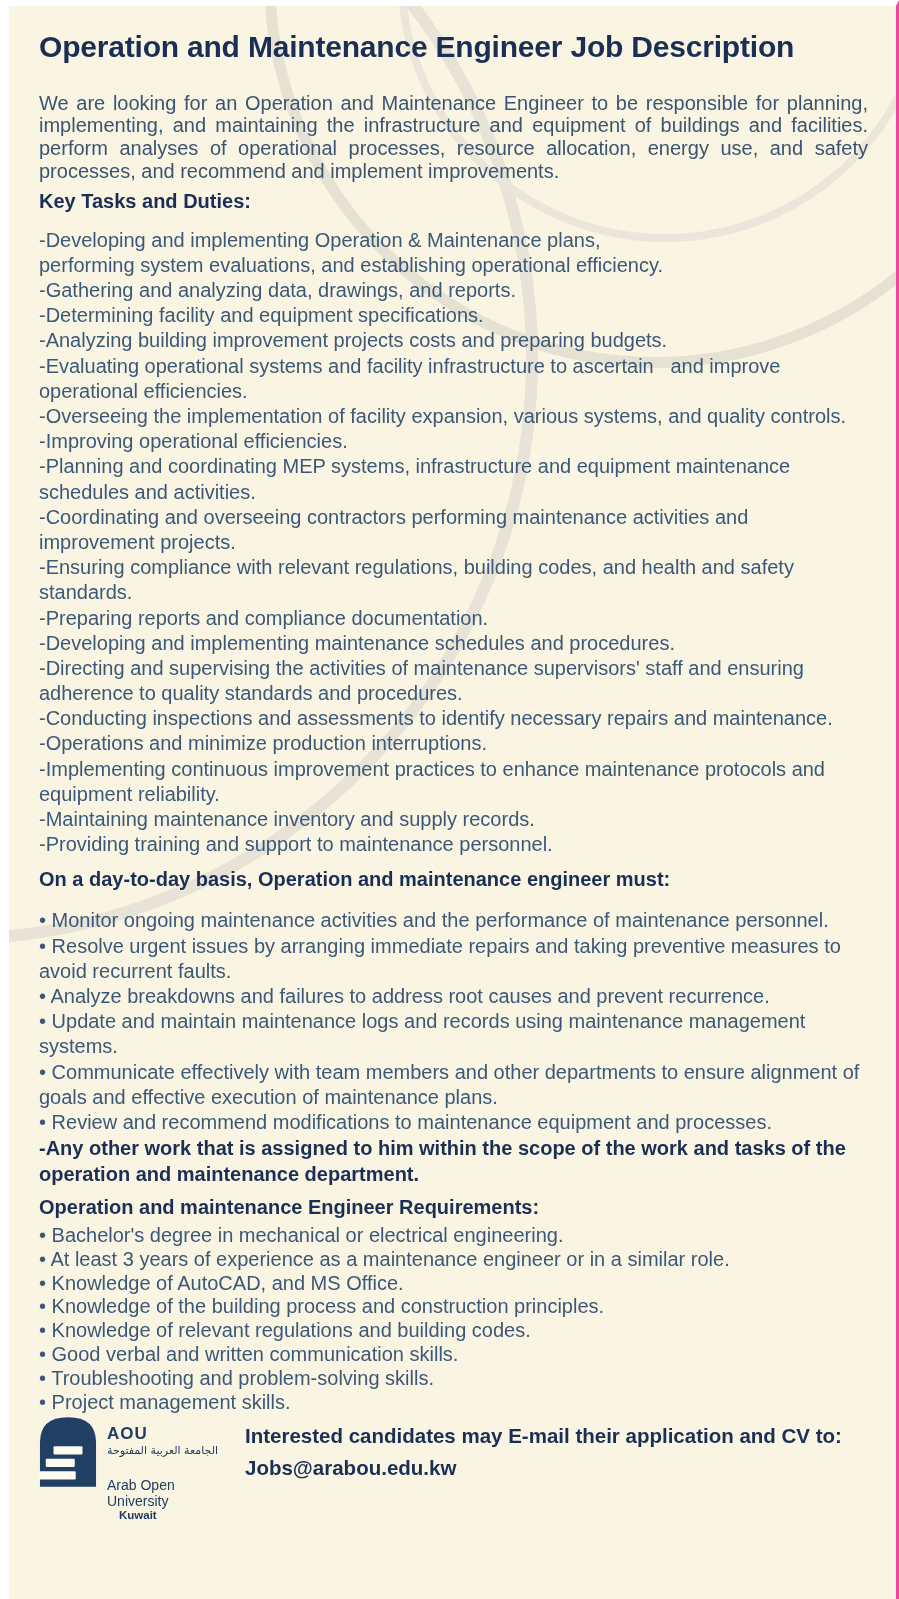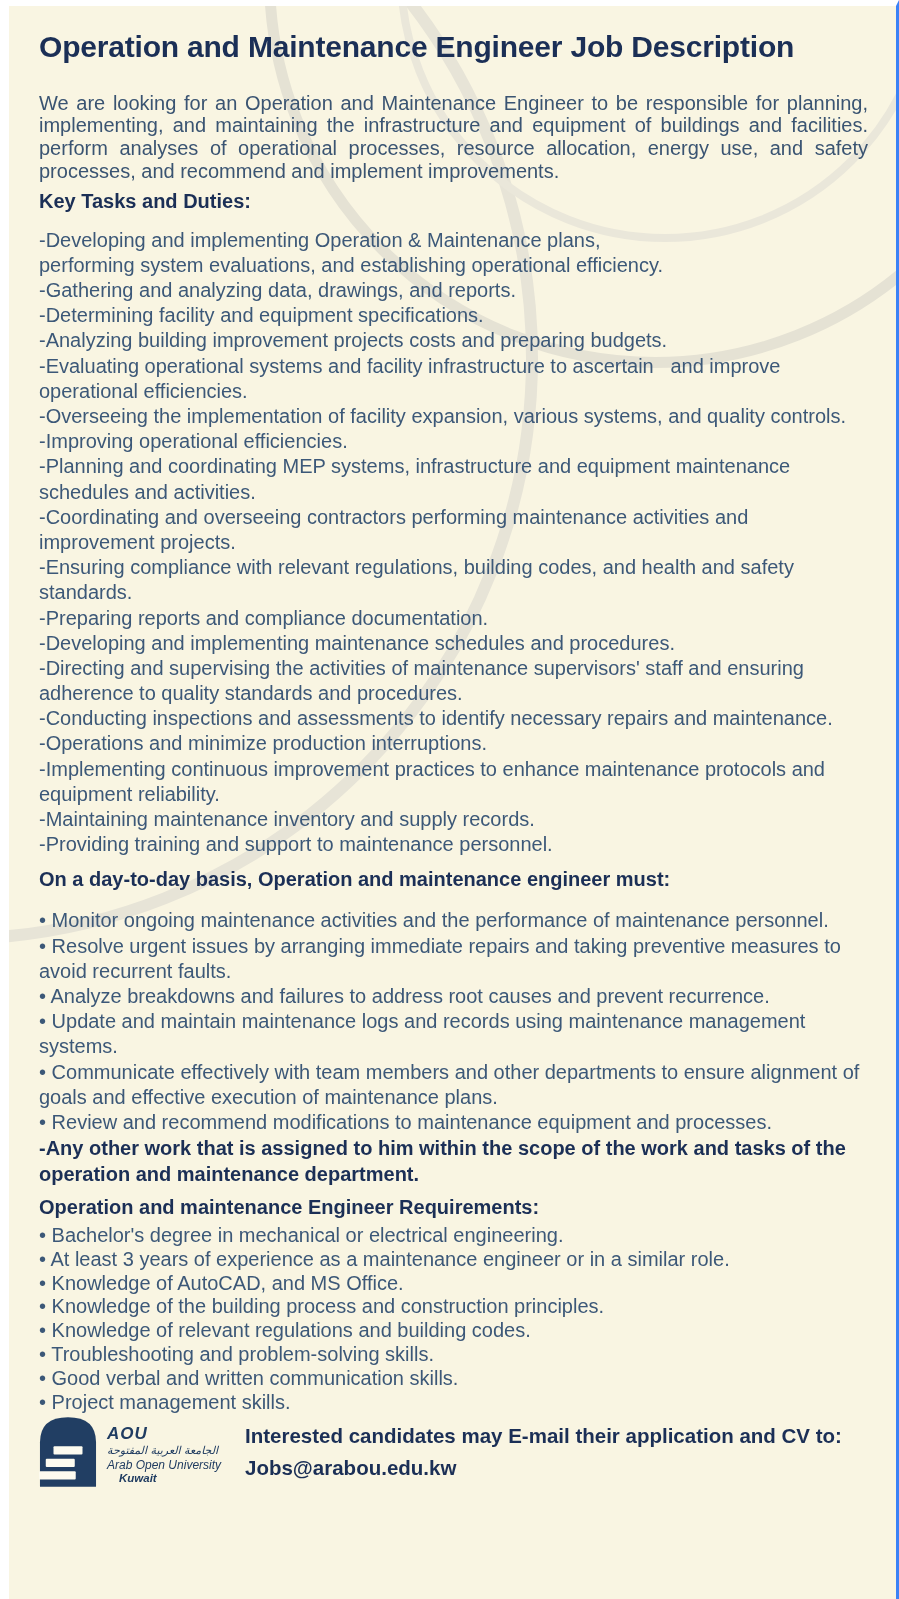--- a/index.html
+++ b/index.html
@@ -3,21 +3,21 @@
 <meta charset="utf-8">
 <style>
   html,body{margin:0;padding:0;}
   .page{
     position:relative;
     width:899px;height:1599px;
     box-sizing:border-box;
     background:#f9f5e2;
     border-top:6px solid #ffffff;
     border-left:9px solid #ffffff;
-    border-right:3px solid #3b82f6;
+    border-right:3px solid #ec4899;
     overflow:hidden;
     font-family:"Liberation Sans",sans-serif;
     color:#3c5878;
   }
   
   .arc{position:absolute;border-radius:50%;pointer-events:none;z-index:0;}
   .arc1{width:760px;height:760px;top:-420px;left:255px;border:11px solid #e5e2d4;}
   .arc2{width:1150px;height:1150px;top:-235px;left:-645px;border:12px solid #e7e4d7;}
   .arc3{width:520px;height:520px;top:-300px;left:388px;border:8px solid #eae7da;}
 
@@ -48,26 +48,26 @@
   .li{white-space:pre-line;}
   .emphasis{
     font-size:20px;line-height:1.3;
     font-weight:bold;color:#1b2f56;
   }
 
   .footer{
     display:flex;align-items:flex-start;
     margin-top:2px;
   }
-  .logo-block{display:flex;gap:10px;width:186px;flex:0 0 auto;font-style:italic;}
+  .logo-block{display:flex;gap:10px;width:186px;flex:0 0 auto;}
   .arch{width:58px;height:72px;flex:0 0 auto;}
   .logo-text{padding-top:8px;color:#203c61;line-height:1.15;}
   .logo-acronym{font-size:17px;font-weight:bold;letter-spacing:1px;}
   .logo-arabic{font-size:11px;direction:rtl;text-align:left;font-family:"DejaVu Sans",sans-serif;margin-top:1px;}
-  .logo-uni{font-size:12px;margin-top:1px;}
+  .logo-uni{font-size:14px;margin-top:19px;}
   .logo-country{font-size:11.5px;font-weight:bold;margin-top:0;padding-left:12px;}
   .contact{
     margin-left:20px;padding-top:4px;
     font-size:20.5px;line-height:1.55;
     font-weight:bold;color:#1b2f56;
   }
 </style>
 </head>
 <body>
 
@@ -120,22 +120,22 @@
     </div>
 
     <h2 class="h2-req">Operation and maintenance Engineer Requirements:</h2>
 
     <div class="list req-list">
       <div class="li">• Bachelor's degree in mechanical or electrical engineering.</div>
       <div class="li">• At least 3 years of experience as a maintenance engineer or in a similar role.</div>
       <div class="li">• Knowledge of AutoCAD, and MS Office.</div>
       <div class="li">• Knowledge of the building process and construction principles.</div>
       <div class="li">• Knowledge of relevant regulations and building codes.</div>
+      <div class="li">• Good verbal and written communication skills.</div>
       <div class="li">• Troubleshooting and problem-solving skills.</div>
-      <div class="li">• Good verbal and written communication skills.</div>
       <div class="li">• Project management skills.</div>
     </div>
 
     <div class="footer">
       <div class="logo-block">
         <svg class="arch" viewBox="0 0 60 74" aria-hidden="true">
           <path d="M1 73 L1 27 Q1 1 30 1 Q59 1 59 27 L59 73 Z" fill="#213e63"></path>
           <rect x="15" y="31" width="30" height="8.5" rx="1" fill="#fdfbf0"></rect>
           <rect x="7" y="44" width="30" height="8.5" rx="1" fill="#fdfbf0"></rect>
           <rect x="0" y="57" width="38" height="8.5" rx="1" fill="#fdfbf0"></rect>

